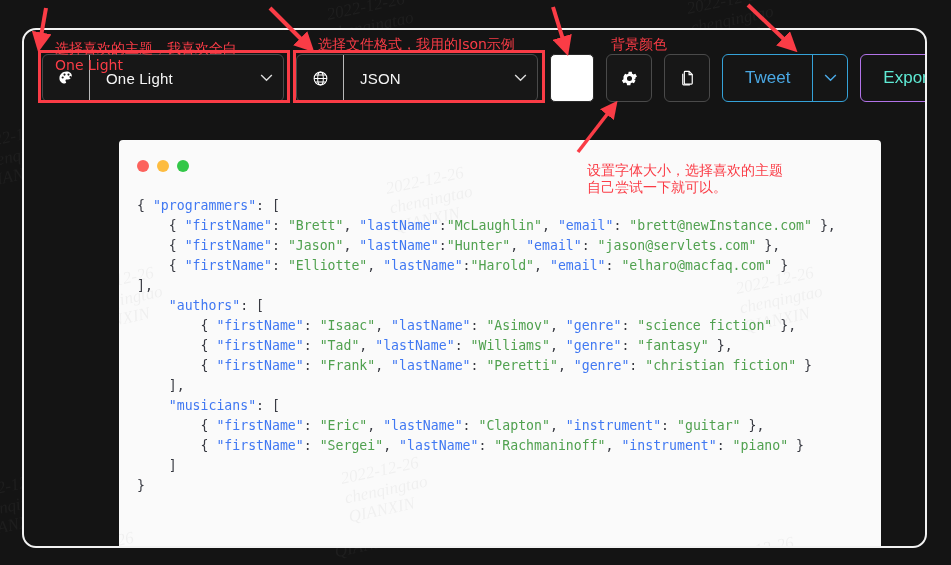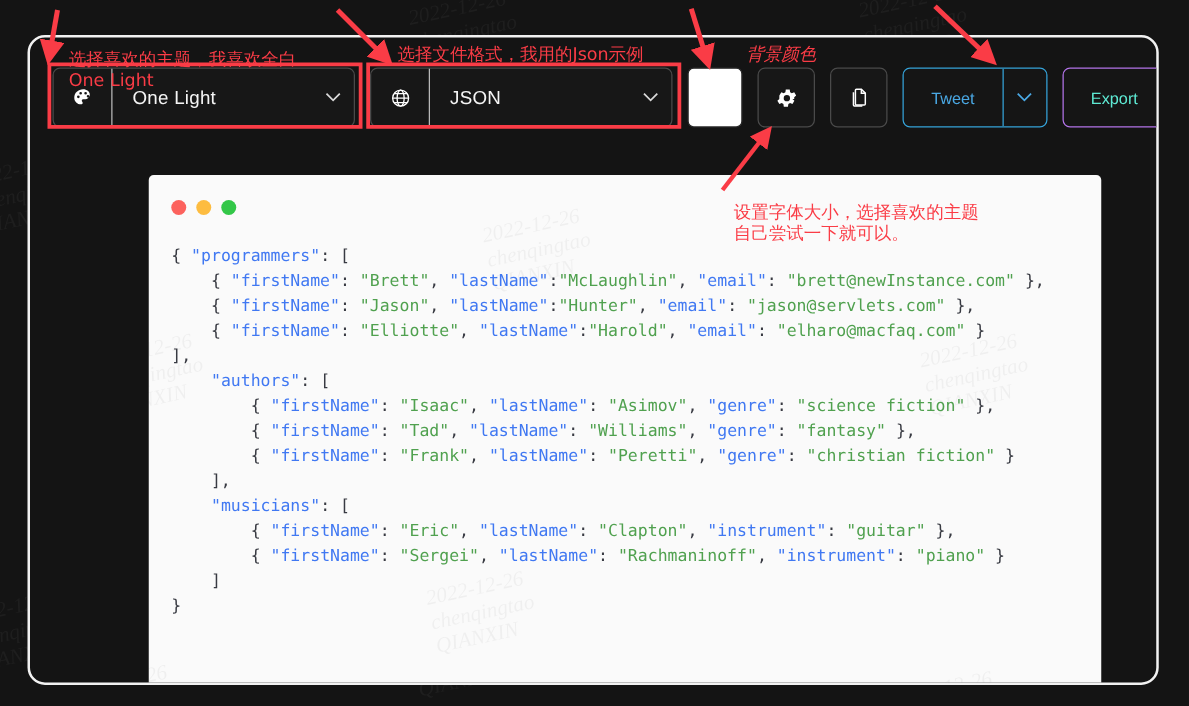--- a/index.html
+++ b/index.html
@@ -94,21 +94,21 @@
   .split-btn {
     display: flex; align-items: stretch;
     height: 48px;
     border-radius: 6px;
     overflow: hidden;
     box-sizing: border-box;
   }
   .split-main {
     display: flex; align-items: center; justify-content: center;
     padding: 0 22px;
-    font-size: 13px;
+    font-size: 17px;
   }
   .split-caret {
     width: 34px;
     display: flex; align-items: center; justify-content: center;
   }
   .tweet-btn { border: 1px solid #35a2d8; color: #4aa8e4; background: #151515; }
   .tweet-btn .split-caret { border-left: 1px solid #35a2d8; color:#4aa8e4; }
   .export-btn { border: 1px solid #b273e8; color: #5eead4; background: #151515; }
   .spacer-10 { width: 12px; }
 
@@ -303,17 +303,17 @@
     <line x1="46" y1="8" x2="40" y2="42" stroke="#fa3c46" stroke-width="4" marker-end="url(#ah)"></line>
     <line x1="270" y1="8" x2="307" y2="45" stroke="#fa3c46" stroke-width="4" marker-end="url(#ah)"></line>
     <line x1="553" y1="7" x2="565" y2="46" stroke="#fa3c46" stroke-width="4" marker-end="url(#ah)"></line>
     <line x1="748" y1="5" x2="790" y2="45" stroke="#fa3c46" stroke-width="4" marker-end="url(#ah)"></line>
     <line x1="578" y1="152" x2="612" y2="108" stroke="#fa3c46" stroke-width="3.5" marker-end="url(#ah)"></line>
   </svg>
 
   <div class="ann" style="left:55px;  top:8px;">选择喜欢的主题，我喜欢全白
 One Light</div>
   <div class="ann" style="left:318px; top:4px;">选择文件格式，我用的Json示例</div>
-  <div class="ann" style="left:597px; top:4px;font-style:italic;">背景颜色</div>
+  <div class="ann" style="left:611px; top:4px;">背景颜色</div>
   <div class="ann" style="left:587px; top:130px;">设置字体大小，选择喜欢的主题
 自己尝试一下就可以。</div>
 
 </div>
 
 </body></html>

